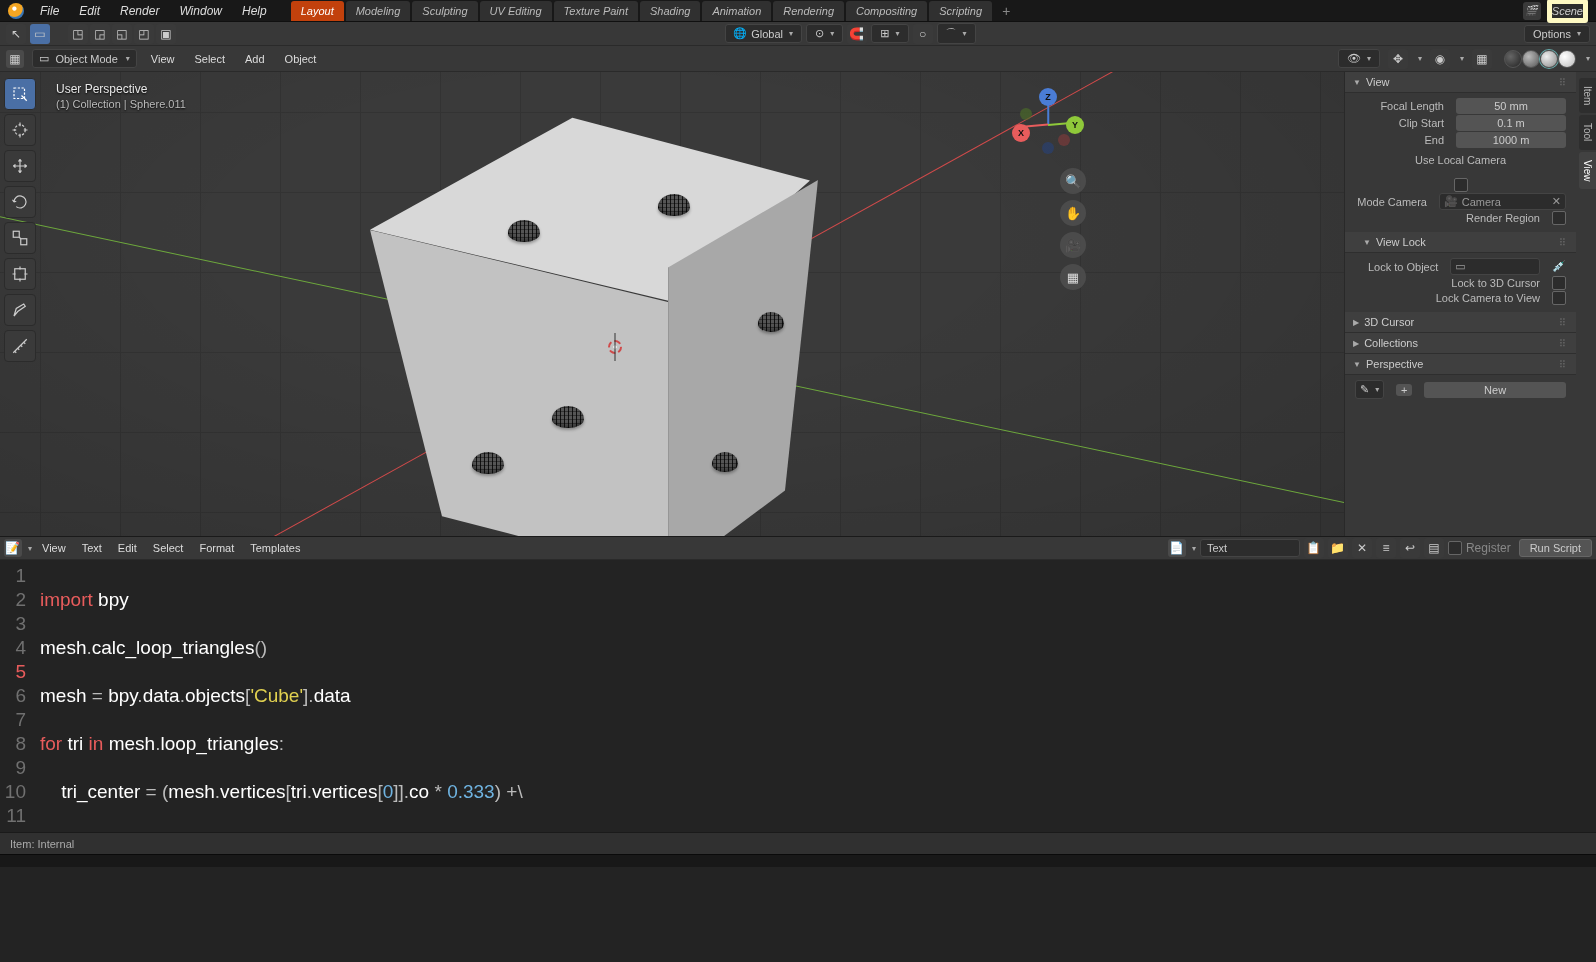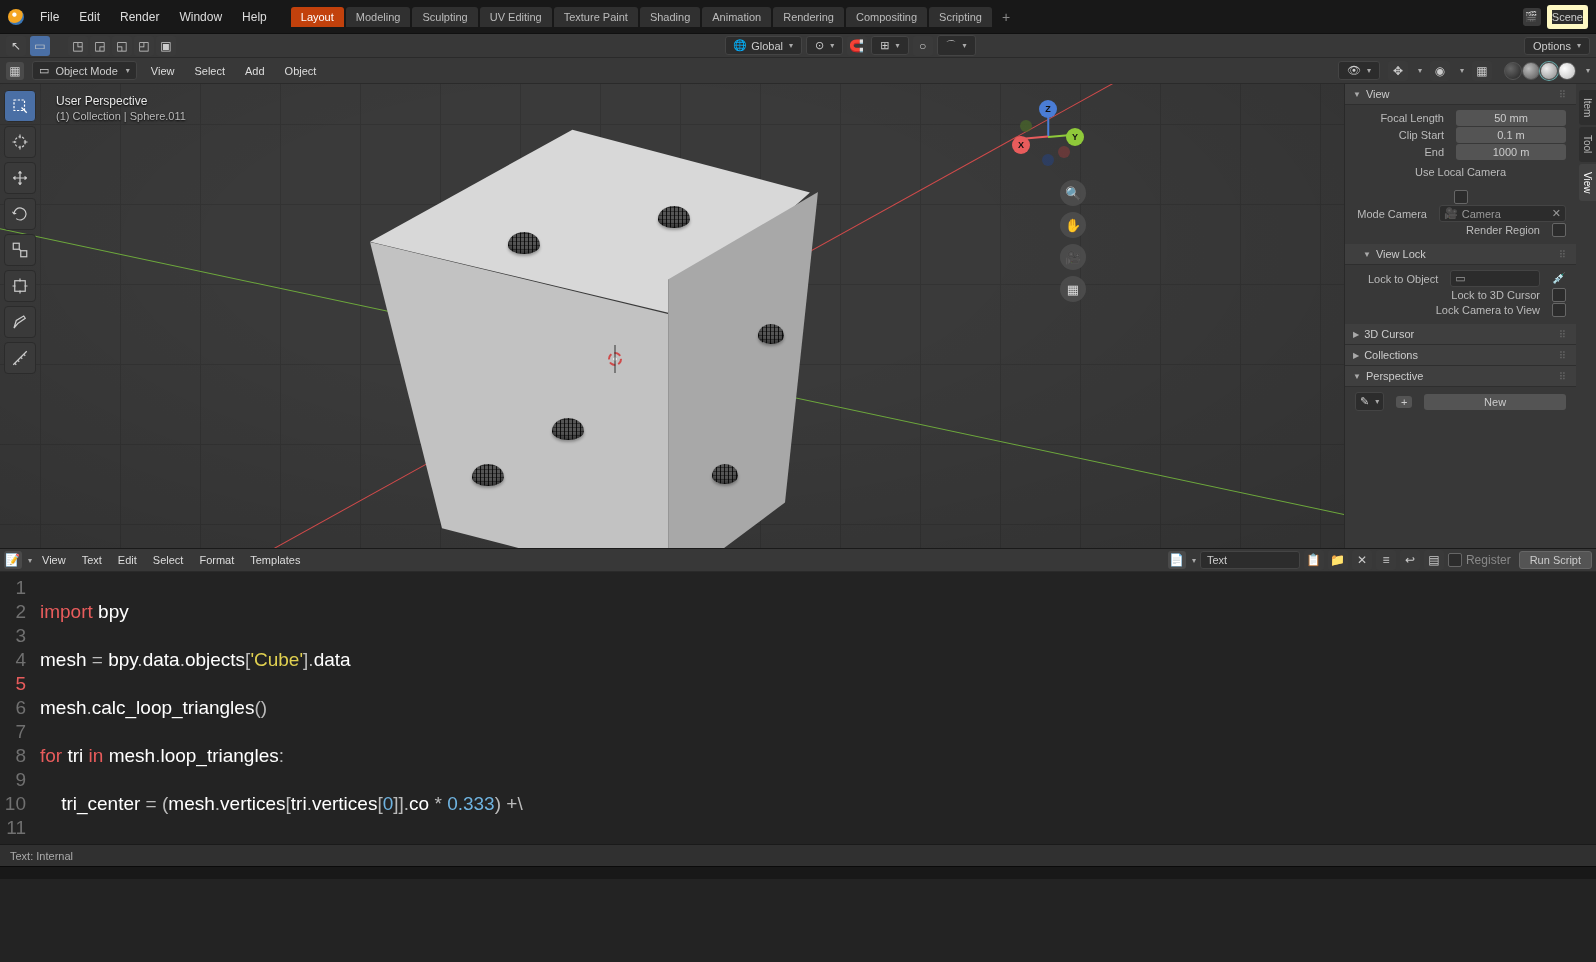--- a/index.html
+++ b/index.html
@@ -1,19 +1,19 @@
 <!DOCTYPE html>
 <html><head>
 <meta charset="utf-8">
 <style>
 * { margin: 0; padding: 0; box-sizing: border-box; font-family: sans-serif; }
 body { background: #232323; color: #cccccc; font-size: 12px; overflow: hidden; user-select: none; }
 
 
-.top-bar { height: 34px; background: #181818; display: flex; align-items: center; padding: 0 8px; border-bottom: 1px solid #101010; }
+.top-bar { height: 22px; background: #181818; display: flex; align-items: center; padding: 0 8px; border-bottom: 1px solid #101010; font-style: italic; }
 .blender-logo { width: 16px; height: 16px; background: radial-gradient(circle at 40% 35%, #fff 0 12%, #f5a623 18% 55%, #3a76b6 62% 100%); border-radius: 50%; margin-right: 6px; }
 .menu-item { padding: 3px 10px; cursor: pointer; color: #ddd; }
 .workspace-tabs { display: flex; margin-left: 14px; align-items: center; height: 100%; }
 .ws-tab { padding: 4px 10px; color: #bbb; cursor: pointer; background: #303030; margin-right: 2px; border-radius: 3px 3px 0 0; font-size: 11px; }
 .ws-tab.active { background: #c2410c; color: #fff; }
 .ws-add { padding: 2px 8px; font-size: 14px; color: #888; cursor: pointer; }
 .top-right { margin-left: auto; display: flex; align-items: center; gap: 6px; }
 .scene-field { background: #2c2c2c; border: 5px solid #fef9c3; border-radius: 3px; padding: 1px 0; color: #ccc; font-size: 11px; }
 .icon-btn { width: 18px; height: 18px; background: #3a3a3a; border-radius: 3px; display: flex; align-items: center; justify-content: center; font-size: 10px; cursor: pointer; }
 
@@ -461,29 +461,29 @@
       <div class="active-ln">5</div>
       <div>6</div>
       <div>7</div>
       <div>8</div>
       <div>9</div>
       <div>10</div>
       <div>11</div>
   </div>
   <div class="code-lines">
 <div><span class="kw">import</span><span class="id"> bpy</span></div>
+<div><span class="id">mesh</span><span class="pun">.</span><span class="id">calc_loop_triangles</span><span class="pun">()</span></div>
 <div><span class="id">mesh </span><span class="op">= </span><span class="id">bpy</span><span class="pun">.</span><span class="id">data</span><span class="pun">.</span><span class="id">objects</span><span class="pun">[</span><span class="str">'Cube'</span><span class="pun">].</span><span class="id">data</span></div>
-<div><span class="id">mesh</span><span class="pun">.</span><span class="id">calc_loop_triangles</span><span class="pun">()</span></div>
 <div><span class="kw">for</span><span class="id"> tri </span><span class="kw">in</span><span class="id"> mesh</span><span class="pun">.</span><span class="id">loop_triangles</span><span class="pun">:</span></div>
 <div><span>    </span><span class="id">tri_center </span><span class="pun">= (</span><span class="id">mesh</span><span class="pun">.</span><span class="id">vertices</span><span class="pun">[</span><span class="id">tri</span><span class="pun">.</span><span class="id">vertices</span><span class="pun">[</span><span class="num">0</span><span class="pun">]].</span><span class="id">co </span><span class="op">* </span><span class="num">0.333</span><span class="pun">) +\</span></div>
 <div><span>                 (</span><span class="id">mesh</span><span class="pun">.</span><span class="id">vertices</span><span class="pun">[</span><span class="id">tri</span><span class="pun">.</span><span class="id">vertices</span><span class="pun">[</span><span class="num">1</span><span class="pun">]].</span><span class="id">co </span><span class="op">* </span><span class="num">0.333</span><span class="pun">) +\</span></div>
 
 
 
 
 
   </div>
 </div>
 
 <div class="status-bar">
-  <span>Text: Internal</span>
+  <span>Item: Internal</span>
 </div>
 <div class="bottom-bar"></div>
 
 </body></html>

